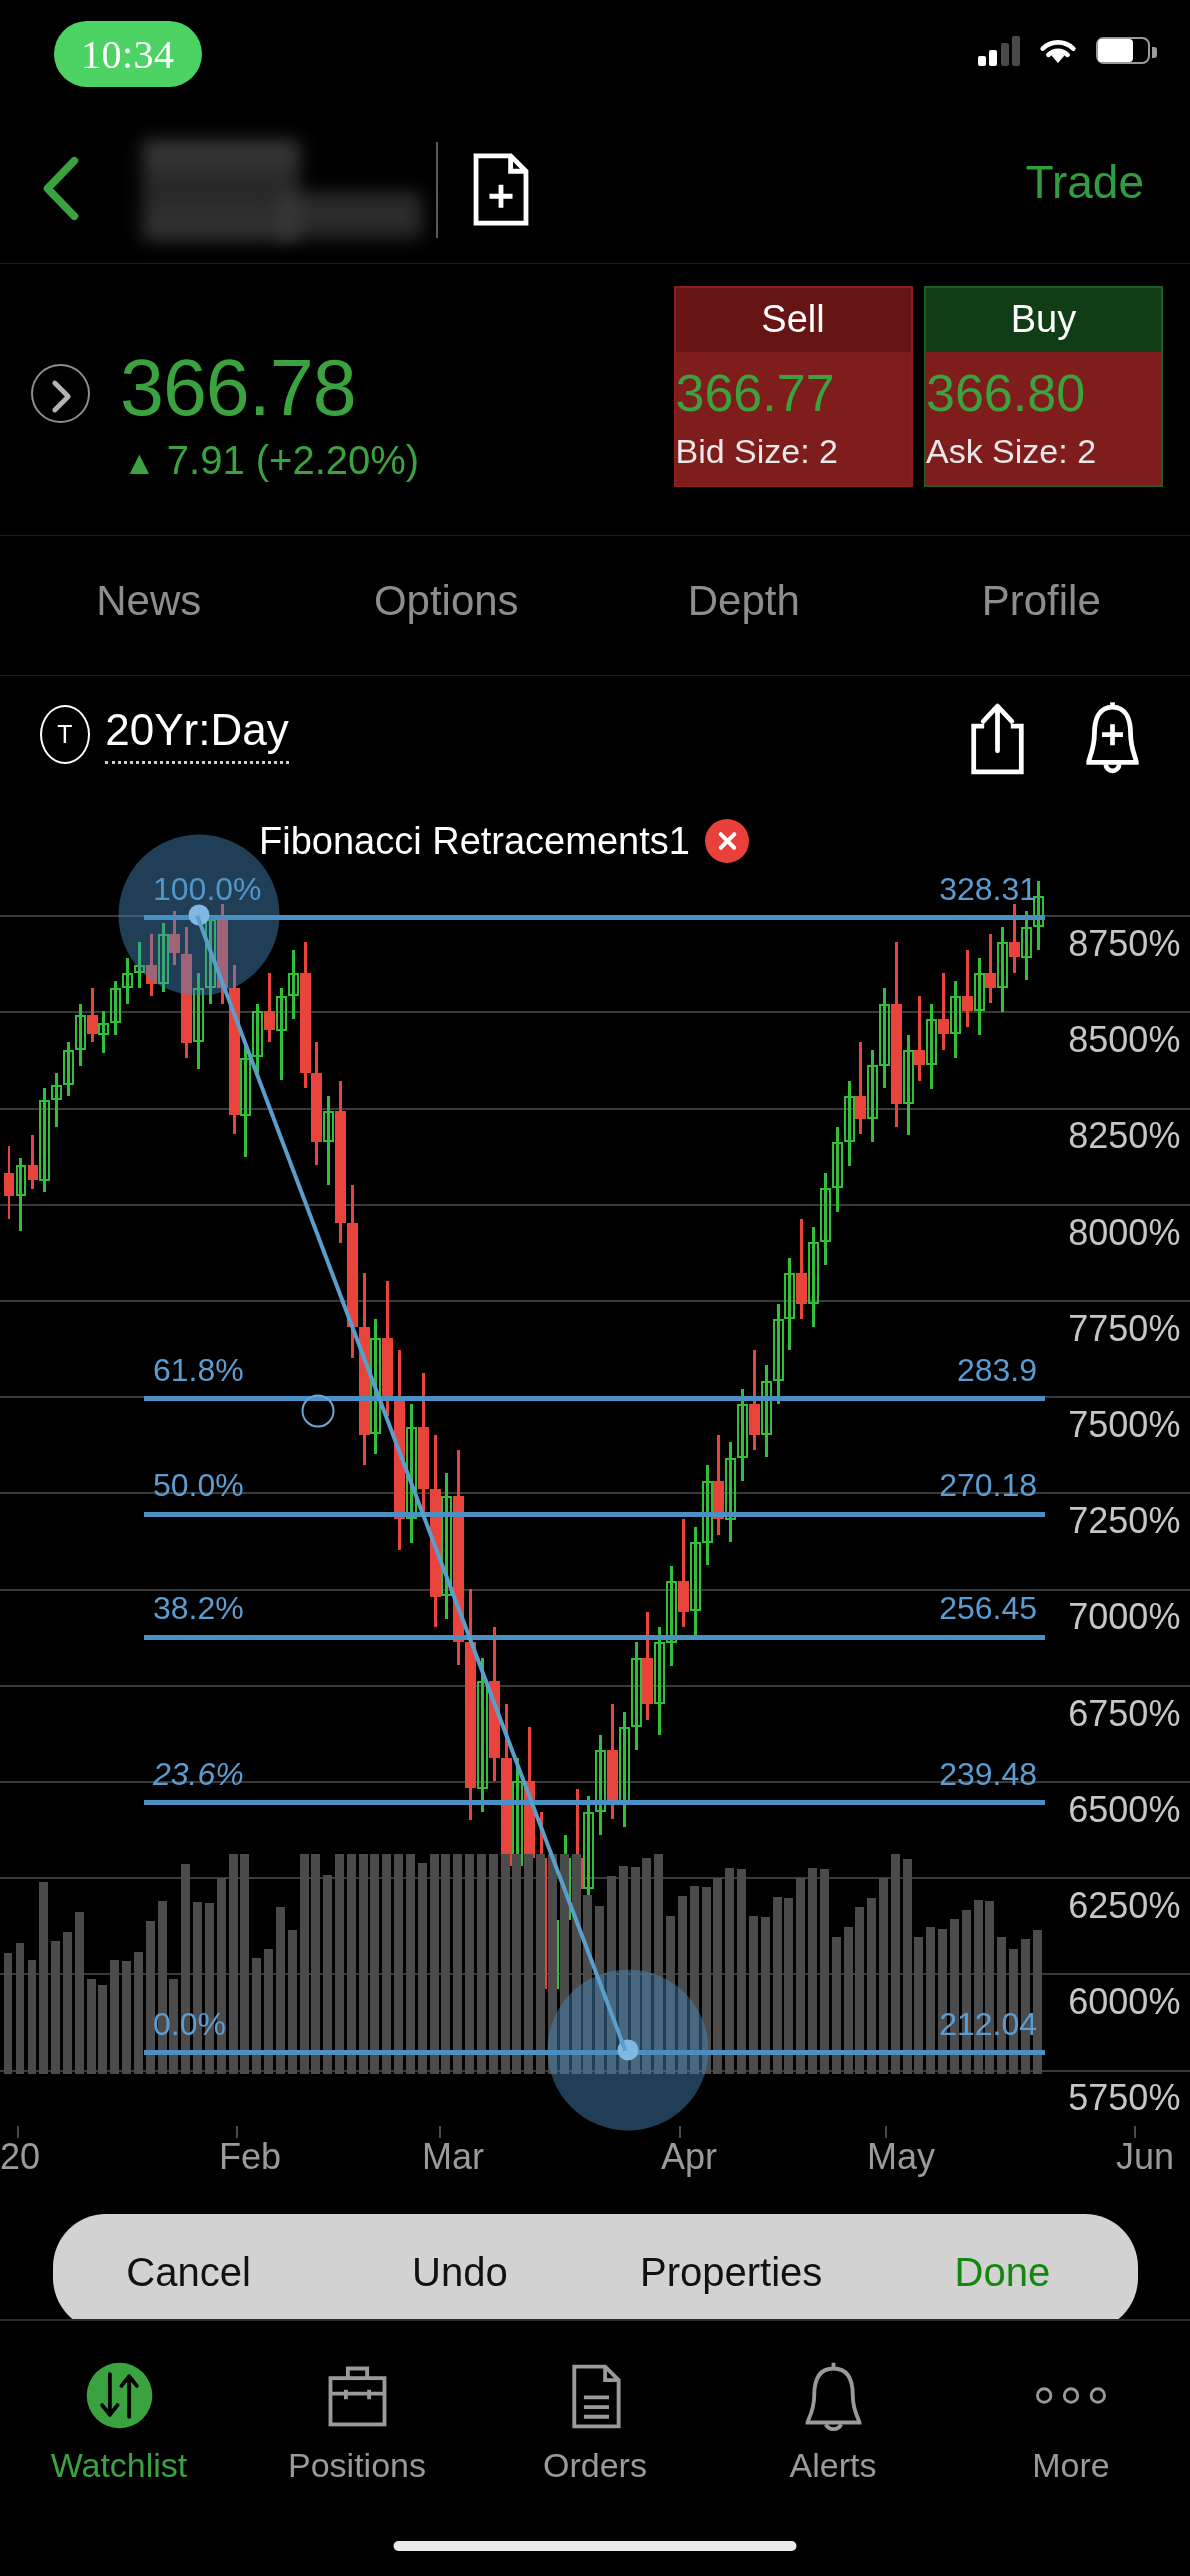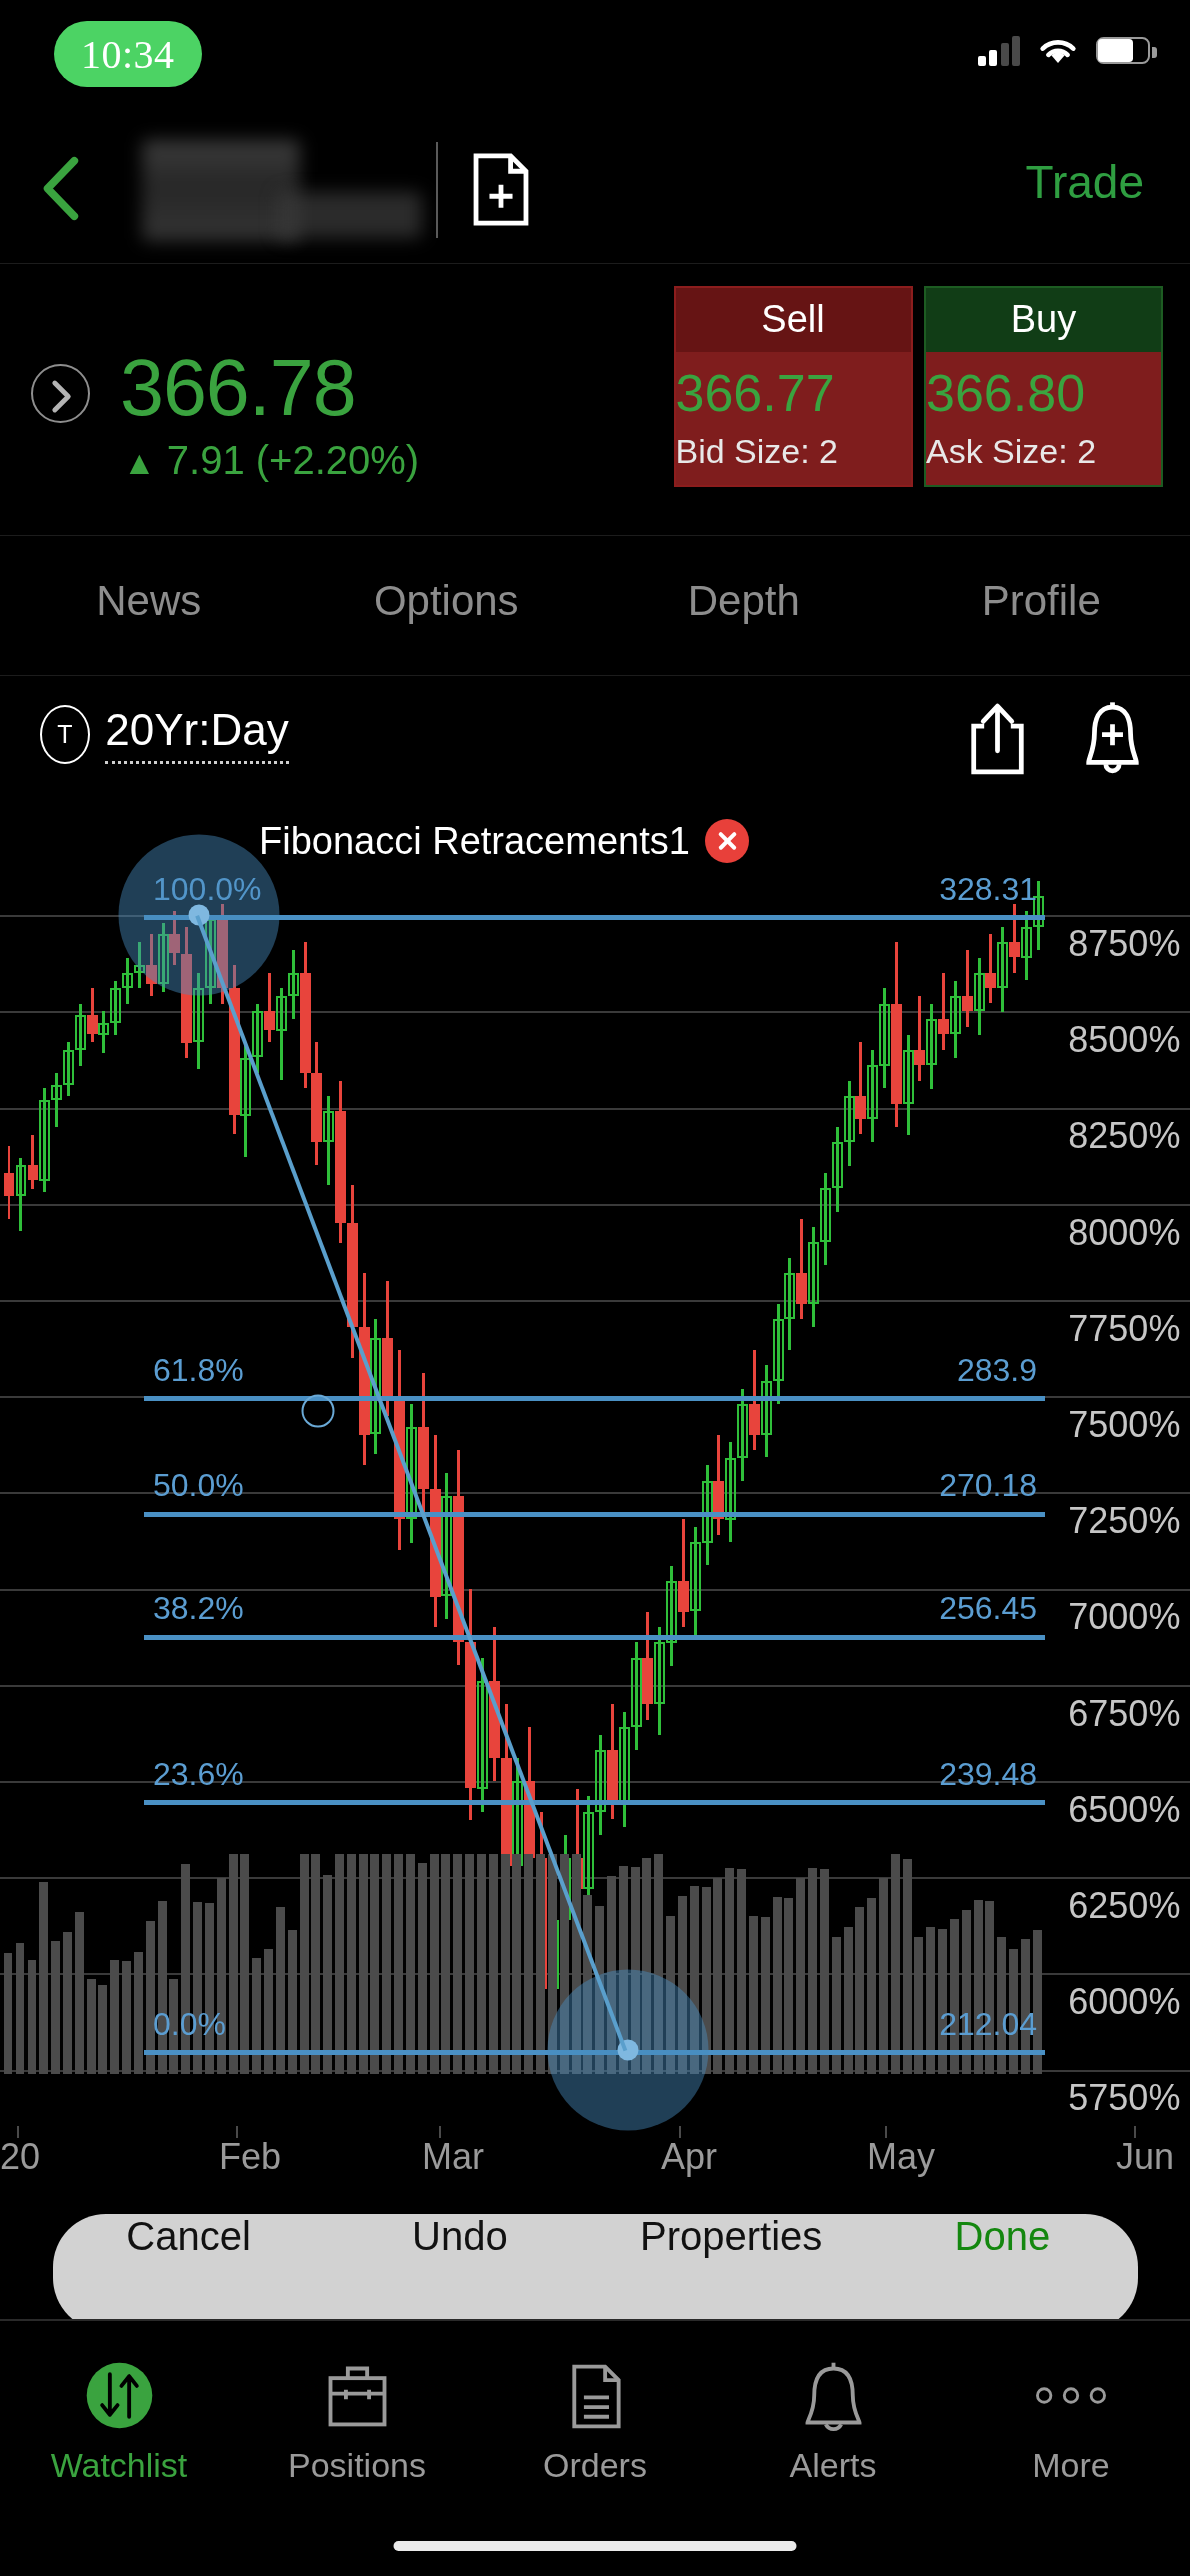--- a/index.html
+++ b/index.html
@@ -103,21 +103,21 @@
   .candle .body { position:absolute; left:0; width:10.5px; }
   .vbar { position:absolute; bottom:0; width:8.6px; background:#4b4b4b; }
 
   .x-axis { position:absolute; bottom:0; left:0; width:1190px; height:58px; }
   .x-label { position:absolute; font-size:36px; color:#9a9a9a; }
   .x-tick { position:absolute; top:-9.6px; width:1.9px; height:11.5px; background:#4a4a4a; }
 
   
   .actionbar {
     position:absolute; left:53px; top:2214px; width:1085px; height:117px;
-    background:#d2d2d2; border-radius:53px; display:flex; 
+    background:#d2d2d2; border-radius:53px; display:flex; align-items:center;
   }
   .act { flex:1; text-align:center; font-size:40px; color:#111; }
   .act.done { color:#14870f; }
 
   
   .bottomnav { position:absolute; bottom:0; left:0; width:1190px; height:257px; background:#000; border-top:2.9px solid #2a2a2a; display:flex; }
   .bn { flex:1; display:flex; flex-direction:column; align-items:center; padding-top:31px; }
   .bn .ico { height:86px; display:flex; align-items:center; justify-content:center; }
   .bn .lbl { font-size:34px; color:#9a9a9a; margin-top:7.7px; }
   .bn.active .lbl { color:#3aa33f; }
@@ -710,21 +710,21 @@
       <div class="fib-line" style="top: 596px;"></div>
       <div class="fib-pct" style="top: 589px;">61.8%</div>
       <div class="fib-val" style="top: 589px;">283.9</div>
       <div class="fib-line" style="top: 712px;"></div>
       <div class="fib-pct" style="top: 704px;">50.0%</div>
       <div class="fib-val" style="top: 704px;">270.18</div>
       <div class="fib-line" style="top: 835px;"></div>
       <div class="fib-pct" style="top: 827px;">38.2%</div>
       <div class="fib-val" style="top: 827px;">256.45</div>
       <div class="fib-line" style="top: 1000px;"></div>
-      <div class="fib-pct" style="top: 993px;">23.6%</div>
+      <div class="fib-pct" style="top: 993px; font-style: italic;">23.6%</div>
       <div class="fib-val" style="top: 993px;">239.48</div>
       <div class="fib-line" style="top: 1250px;"></div>
       <div class="fib-pct" style="top: 1243px;">0.0%</div>
       <div class="fib-val" style="top: 1243px;">212.04</div>
       <div class="fib-handle" style="left: 199px; top: 115px; width: 161px; height: 161px;"></div>
       <div class="fib-dot" style="left: 199px; top: 115px;"></div>
       <div class="fib-handle" style="left: 628px; top: 1250px; width: 161px; height: 161px;"></div>
       <div class="fib-dot" style="left: 628px; top: 1250px;"></div>
       <div class="fib-mid-circle" style="left: 318px; top: 611px;"></div>
       <div class="fib-diag" style="left: 199px; top: 115px; width: 1213px; transform: rotate(1.20994rad);"></div>

